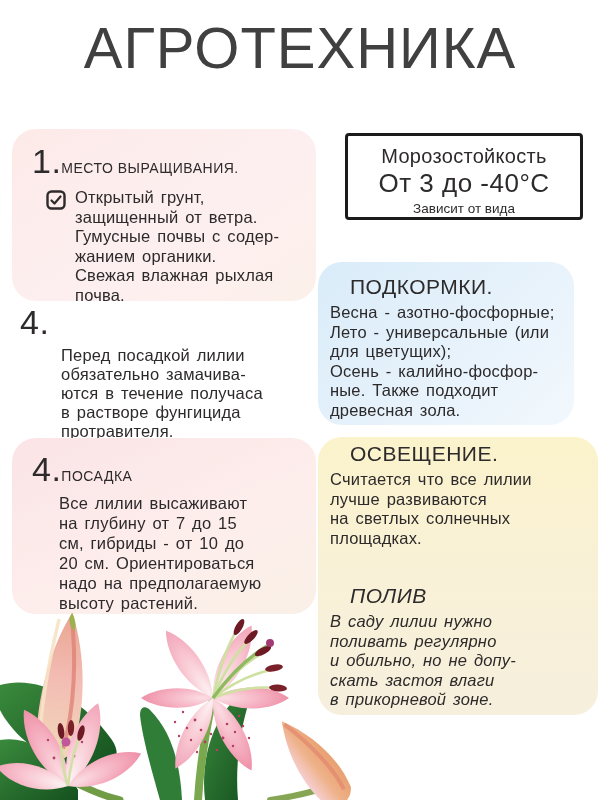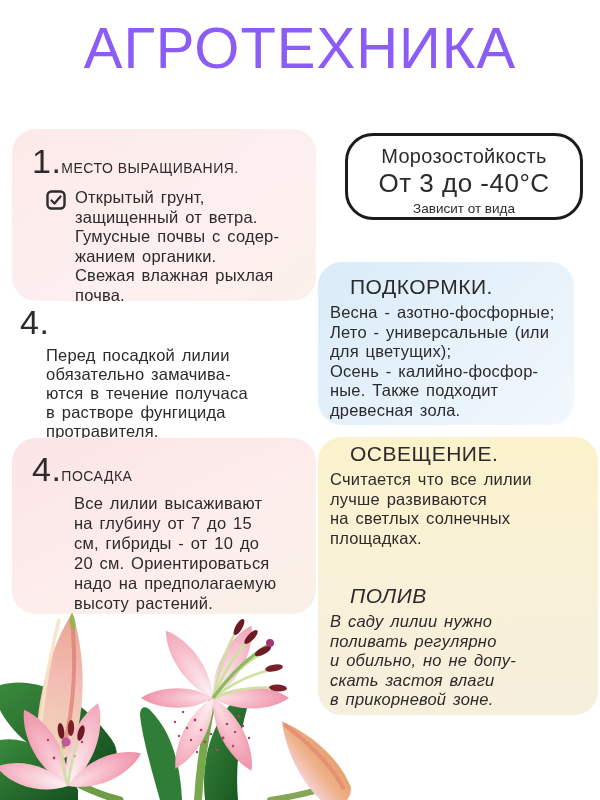--- a/index.html
+++ b/index.html
@@ -9,21 +9,21 @@
     width:600px; height:800px;
     background:#ffffff;
     overflow:hidden;
     font-family:"Liberation Sans","DejaVu Sans",sans-serif;
     color:#2d2a2b;
   }
   .page-title {
     position:absolute; top:14px; left:0; width:600px;
     text-align:center;
     font-size:58px; font-weight:400; letter-spacing:1px;
-    color:#8b5cf6;
+    color:#404040;
   }
   .card {
     position:absolute;
     border-radius:24px;
   }
   .card-place {
     left:12px; top:129px; width:304px; height:172px;
     background:linear-gradient(145deg,#fceae8 0%,#fdeff0 55%,#fcf0ea 100%);
     padding:13px 8px 0 20px;
   }
@@ -51,27 +51,27 @@
   .right-heading { font-size:21px; font-weight:400; letter-spacing:0.5px; margin-left:20px; }
   .body-text {
     font-size:16.5px; line-height:19.5px;
     word-spacing:2px; letter-spacing:0.2px;
     white-space:pre-line;
     margin-top:4px;
   }
   .place-body-row { display:flex; margin-top:7px; }
   .checkbox-wrap { flex:0 0 auto; margin:2px 0 0 14px; }
   .place-body { margin-left:9px; margin-top:0; }
-  .indent-prep { margin-left:26px; line-height:19px; }
-  .indent-plant { margin-left:42px; line-height:20px; }
+  .indent-prep { margin-left:41px; line-height:19px; }
+  .indent-plant { margin-left:27px; line-height:20px; }
   .frost-box {
     position:absolute; left:345px; top:133px; width:238px; height:87px;
     background:#ffffff;
     border:3px solid #1b1b1b;
-    border-radius:28px;
+    border-radius:4px;
     text-align:center;
     padding-top:9px;
   }
   .frost-line1 { font-size:20px; letter-spacing:0.3px; }
   .frost-line2 { font-size:26px; letter-spacing:0.5px; }
   .frost-line3 { font-size:13.5px; margin-top:2px; }
   .watering-block { margin-top:36px;font-style:italic; }
   .lily-art { position:absolute; left:0; bottom:0; width:460px; height:210px; }
 </style>
 </head>

